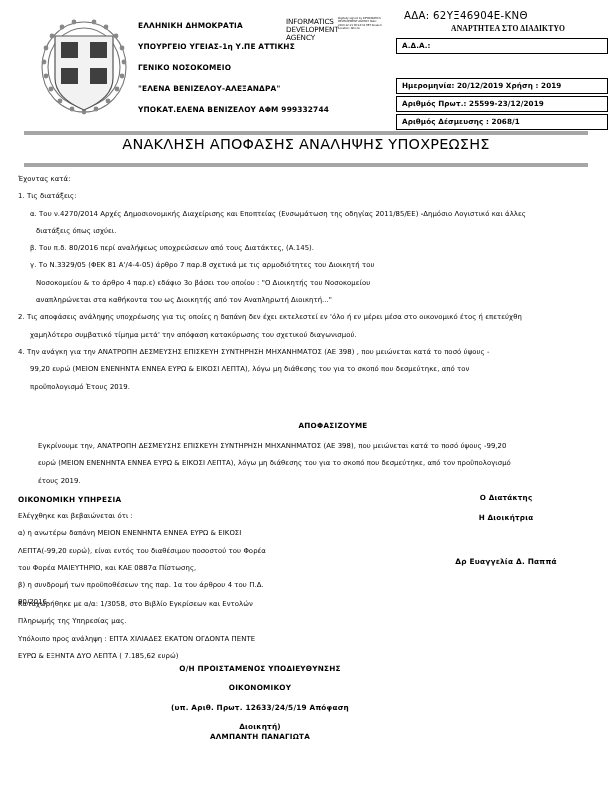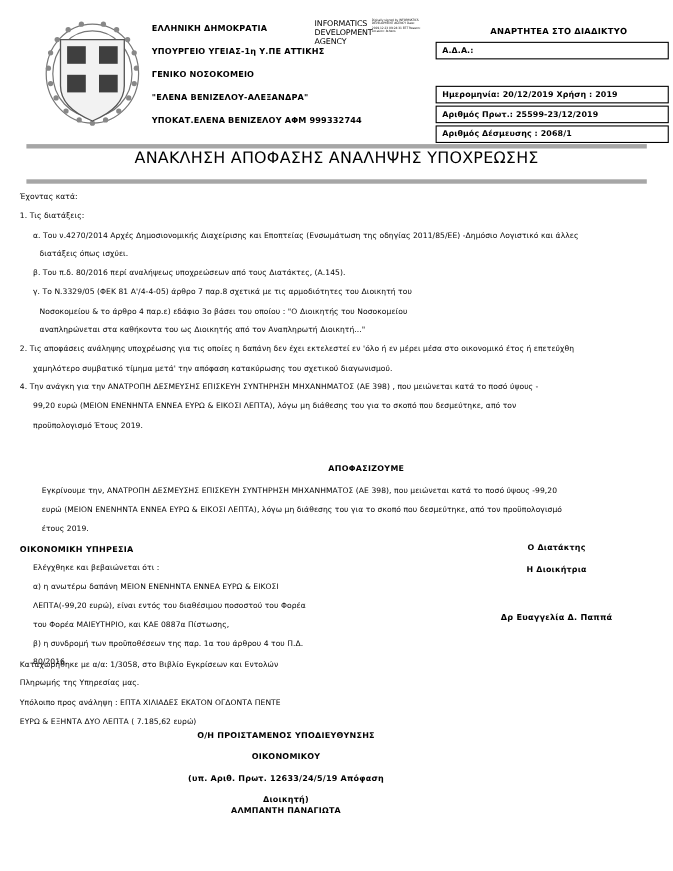--- a/index.html
+++ b/index.html
@@ -89,20 +89,21 @@
   .anartitea {
     position: absolute;
     left: 404px;
     top: 24px;
     width: 208px;
     font-size: 7.6px;
     font-weight: bold;
     text-align: center;
     letter-spacing: 0.2px;
     white-space: nowrap;
+    font-family: Liberation Serif, serif;
   }
 
   .hbox {
     position: absolute;
     left: 396px;
     width: 212px;
     box-sizing: border-box;
     border: 1px solid #000;
     height: 16px;
     line-height: 14px;
@@ -186,21 +187,21 @@
     font-size: 7.3px;
     font-weight: bold;
     letter-spacing: 0.25px;
   }
   .fin-body {
     position: absolute;
     left: 0;
     top: 513px;
     width: 390px;
   }
-  .fin-body .p { padding-left: 18px; padding-right: 8px; margin-left: 12px; }
+  .fin-body .p { padding-left: 18px; padding-right: 8px; }
 
   .right-col {
     position: absolute;
     left: 400px;
     top: 493px;
     width: 212px;
     text-align: center;
     font-size: 7.2px;
     font-weight: bold;
     letter-spacing: 0.2px;
@@ -302,20 +303,21 @@
       <div class="org-line">ΕΛΛΗΝΙΚΗ ΔΗΜΟΚΡΑΤΙΑ</div>
       <div class="org-line">ΥΠΟΥΡΓΕΙΟ ΥΓΕΙΑΣ-1η Υ.ΠΕ ΑΤΤΙΚΗΣ</div>
       <div class="org-line">ΓΕΝΙΚΟ ΝΟΣΟΚΟΜΕΙΟ</div>
       <div class="org-line">"ΕΛΕΝΑ ΒΕΝΙΖΕΛΟΥ-ΑΛΕΞΑΝΔΡΑ"</div>
       <div class="org-line">ΥΠΟΚΑΤ.ΕΛΕΝΑ ΒΕΝΙΖΕΛΟΥ ΑΦΜ 999332744</div>
     </div>
 
     <div class="ida-stamp">INFORMATICS DEVELOPMENT AGENCY</div>
     <div class="ida-sig">Digitally signed by INFORMATICS DEVELOPMENT AGENCY Date: 2019.12.23 09:24:31 EET Reason: Location: Athens</div>
 
+    <div class="ada-code">ΑΔΑ: 62ΥΞ46904Ε-ΚΝΘ</div>
     <div class="anartitea">ΑΝΑΡΤΗΤΕΑ ΣΤΟ ΔΙΑΔΙΚΤΥΟ</div>
 
     <div class="hbox hbox-ada">Α.Δ.Α.:</div>
     <div class="hbox hbox-date">Ημερομηνία: 20/12/2019 Χρήση : 2019</div>
     <div class="hbox hbox-prot">Αριθμός Πρωτ.: 25599-23/12/2019</div>
     <div class="hbox hbox-desm">Αριθμός Δέσμευσης : 2068/1</div>
   </div>
 
   <div class="rule rule-top"></div>
   <div class="doc-title">ΑΝΑΚΛΗΣΗ ΑΠΟΦΑΣΗΣ ΑΝΑΛΗΨΗΣ ΥΠΟΧΡΕΩΣΗΣ</div>

